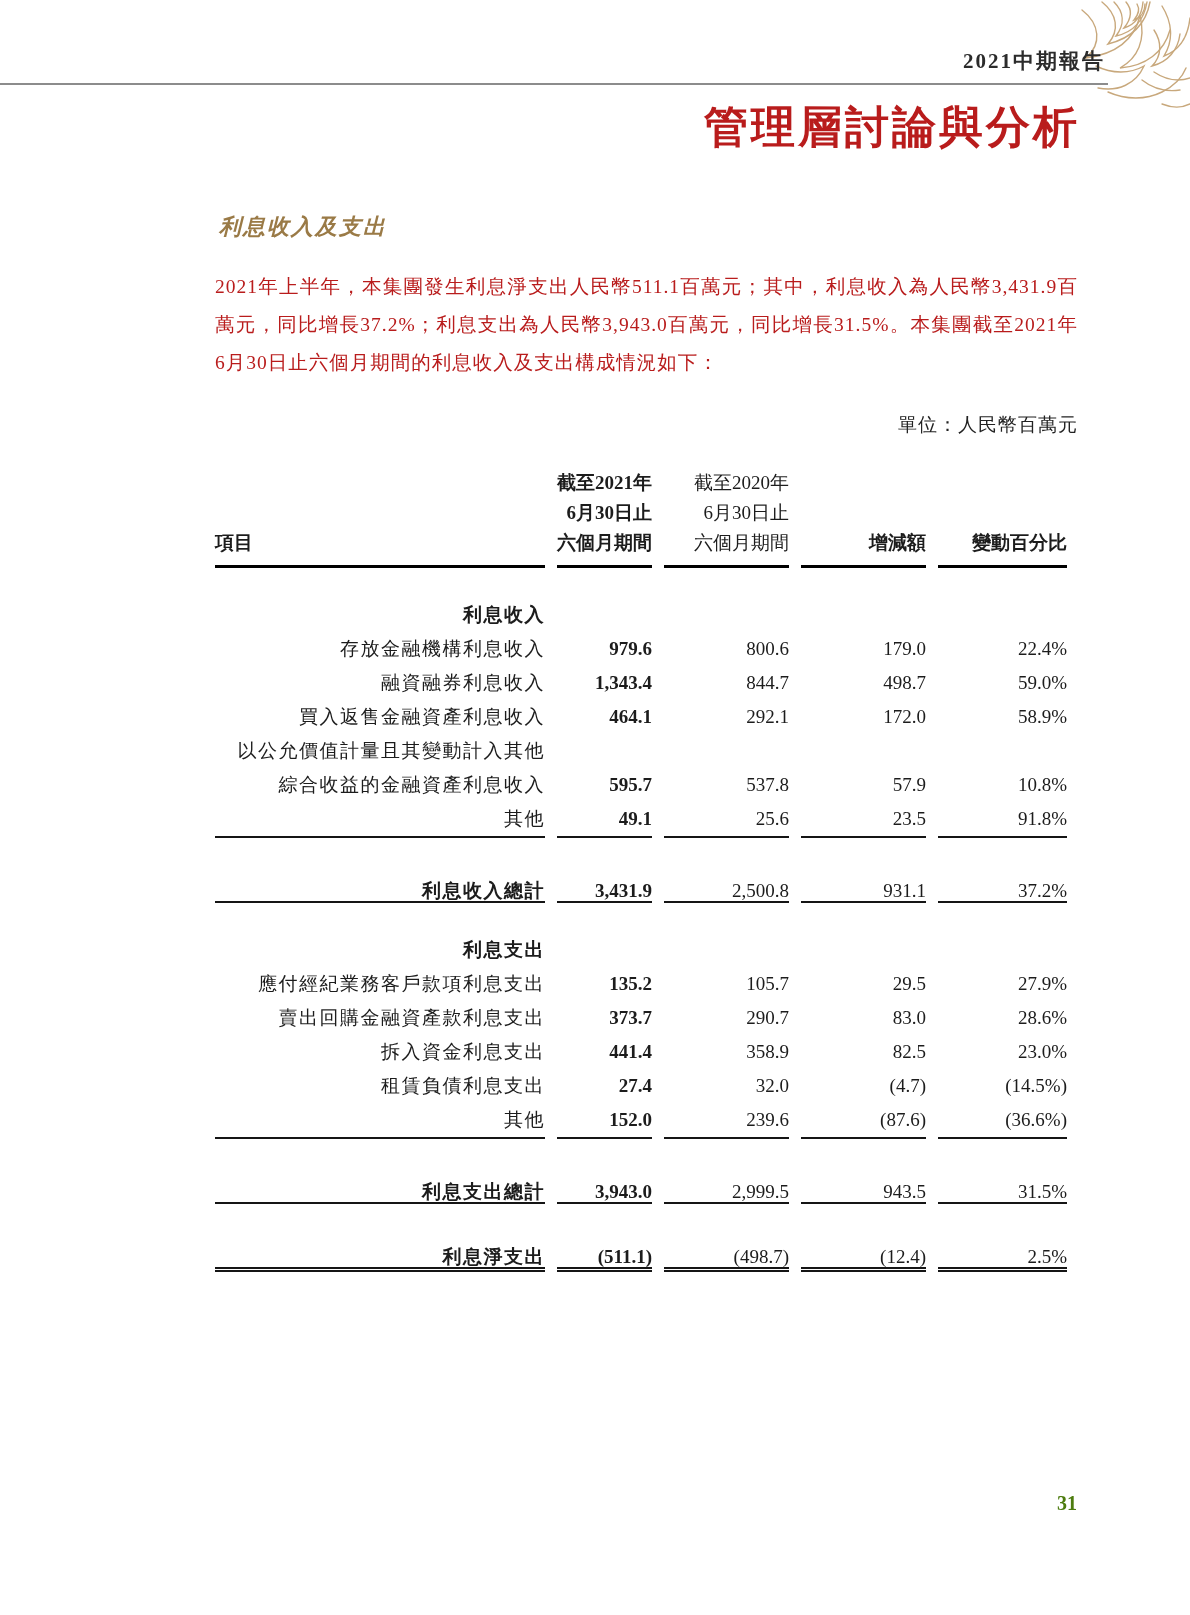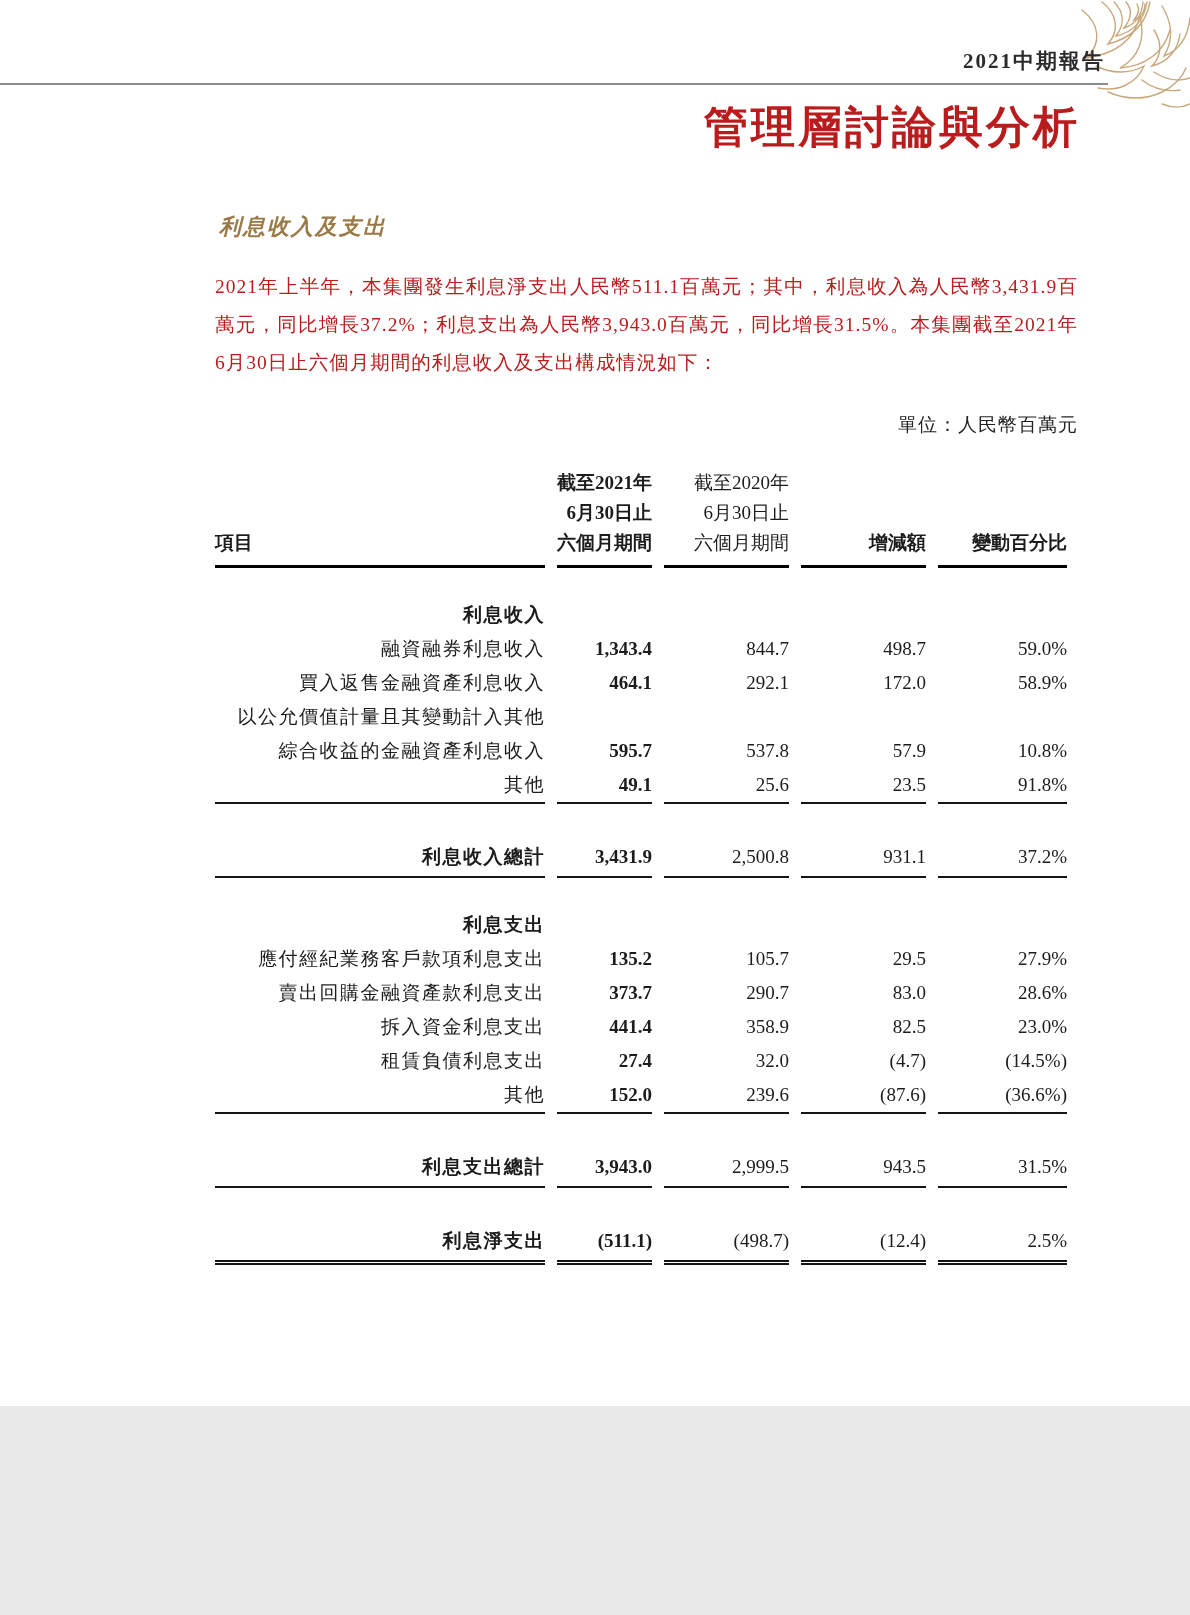--- a/index.html
+++ b/index.html
@@ -1,18 +1,18 @@
 <!DOCTYPE html>
 <html><head>
 <meta charset="utf-8">
 <style>
   html,body{margin:0;padding:0;background:#e8e8e8;}
   .page{
     position:relative;
-    width:1190px;height:1406px;
+    width:1190px;height:1615px;
     margin:0 auto;
     background:#ffffff;
     font-family:"Liberation Serif","DejaVu Serif",serif;
     color:#1f1f1f;
     overflow:hidden;
     text-decoration:underline;
   }
   
   .report-label{
     position:absolute;top:47px;right:85px;
@@ -58,21 +58,21 @@
   col.c-chg{width:125px;}
   col.c-pct{width:129px;}
   td,th{padding:0;margin:0;font-weight:normal;vertical-align:bottom;}
   .hcell{line-height:30px;white-space:nowrap;}
   .num{text-align:right;white-space:nowrap;}
   .b{font-weight:bold;}
   .thickline{border-bottom:3px solid #000000;}
   tr.h3row td{padding-bottom:7px;}
   tr.data td{padding-top:6px;padding-bottom:7px;line-height:21px;}
   tr.section td{padding-top:36px;padding-bottom:7px;line-height:21px;}
-  tr.total td{padding-top:42px;padding-bottom:9px;line-height:21px;}
+  tr.total td{padding-top:42px;line-height:21px;}
   td.lbl{text-align:right;letter-spacing:1.5px;white-space:nowrap;}
   td.indent{padding-left:30px;}
   td.rule{border-bottom:2px solid #151515;}
   td.rule-double{border-bottom:5px double #151515;}
   
   .page-number{
     position:absolute;top:1492px;right:113px;
     font-size:20px;font-weight:bold;color:#4d7c0f;
   }
 </style>
@@ -141,20 +141,27 @@
       </thead>
       <tbody>
           <tr class="section">
             <td class="lbl b">利息收入</td>
             <td class="num b"></td>
             <td class="num"></td>
             <td class="num"></td>
             <td class="num"></td>
           </tr>
           <tr class="data">
+            <td class="lbl">存放金融機構利息收入</td>
+            <td class="num b">979.6</td>
+            <td class="num">800.6</td>
+            <td class="num">179.0</td>
+            <td class="num">22.4%</td>
+          </tr>
+          <tr class="data">
             <td class="lbl">融資融券利息收入</td>
             <td class="num b">1,343.4</td>
             <td class="num">844.7</td>
             <td class="num">498.7</td>
             <td class="num">59.0%</td>
           </tr>
           <tr class="data">
             <td class="lbl">買入返售金融資產利息收入</td>
             <td class="num b">464.1</td>
             <td class="num">292.1</td>

